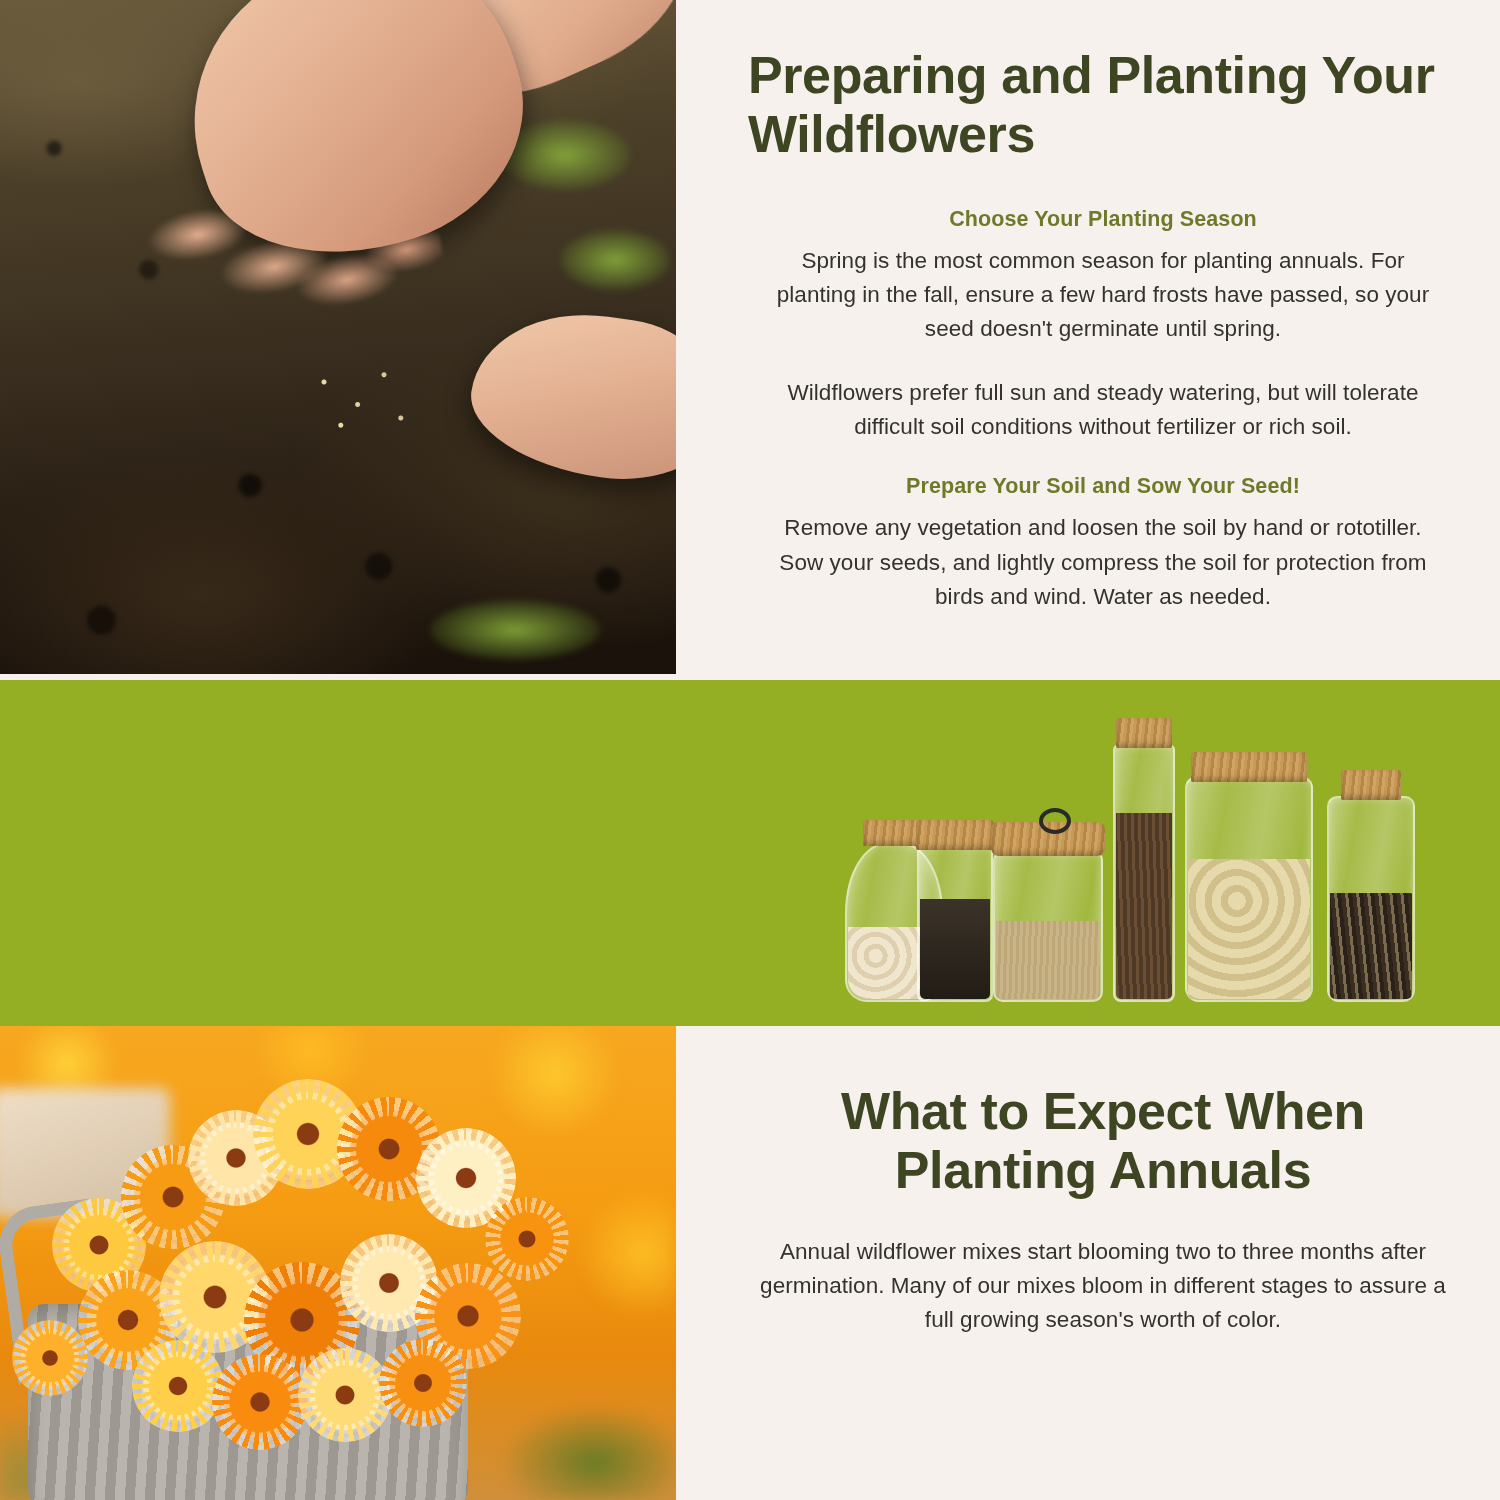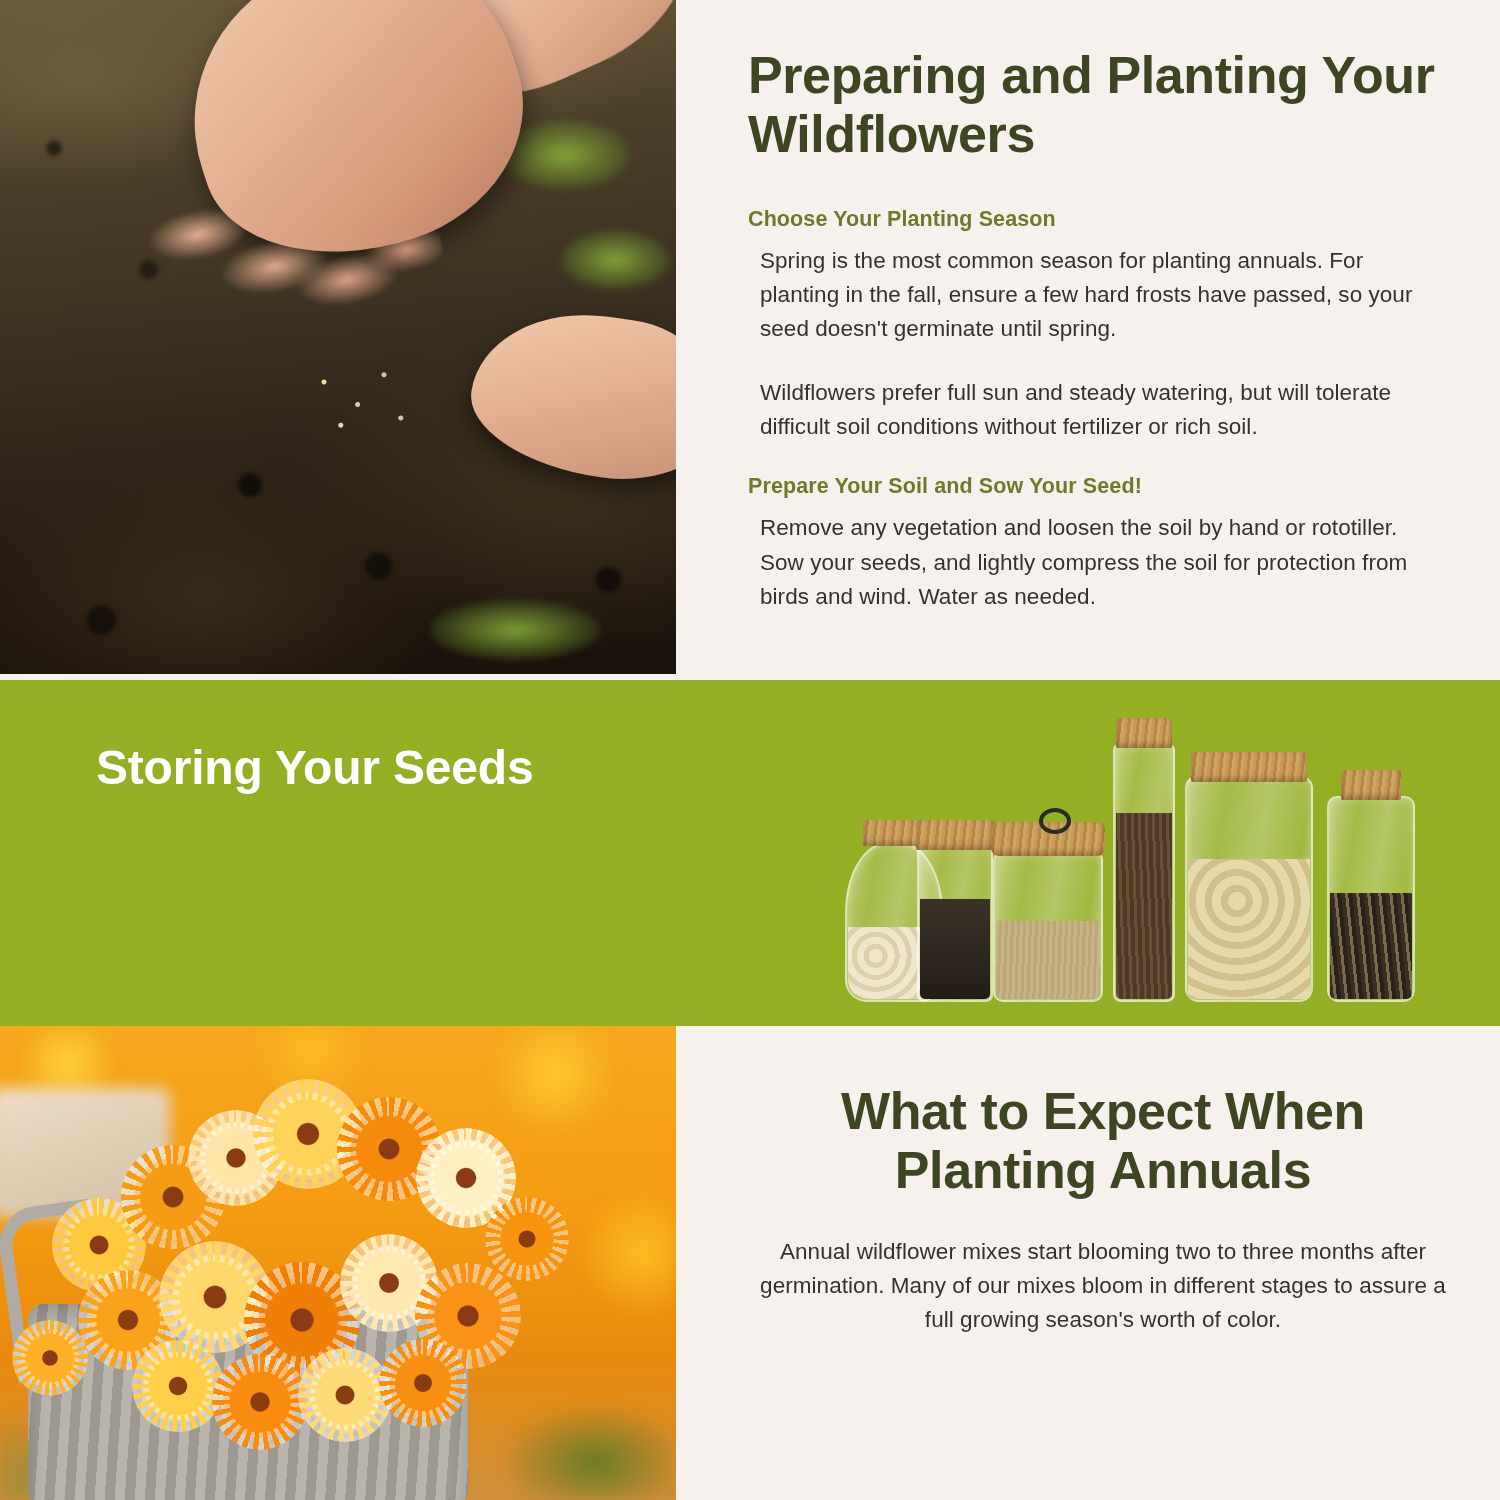--- a/index.html
+++ b/index.html
@@ -139,21 +139,21 @@
     letter-spacing: .1px;
     margin: 0 0 3px 0;
   }
   .body-p {
     font-size: 22.5px;
     line-height: 1.52;
     color: #34322f;
     margin: 12px;
     letter-spacing: .05px;
   }
-  .blk { margin-top: 30px; }
+  .blk { margin-top: 30px; text-align: center; }
   .blk-first { margin-top: 42px; }
 
   
   .sec-green {
     position: absolute;
     left: 0; top: 680px;
     width: 1500px; height: 346px;
     background: #95AF25;
     overflow: hidden;
   }
@@ -325,21 +325,20 @@
 
       <div class="blk">
         <div class="sub-h">Prepare Your Soil and Sow Your Seed!</div>
         <p class="body-p">Remove any vegetation and loosen the soil by hand or rototiller. Sow your seeds, and lightly compress the soil for protection from birds and wind. Water as needed.</p>
       </div>
     </div>
   </div>
 
   <div class="sec-green">
     <div class="green-text">
-      <h2 class="h2-green">Storing Your Seeds</h2>
     </div>
 
     <div class="jars">
 
       <div class="jar" style="left:0px;width:98px;height:160px;">
         <div class="jar-glass" style="border-radius:44% 44% 22px 22px;"></div>
         <div class="jar-fill fill-beans" style="height:72px;border-radius:0 0 20px 20px;"></div>
         <div class="cork" style="left:18px;top:-22px;width:62px;height:26px;"></div>
       </div>
 

